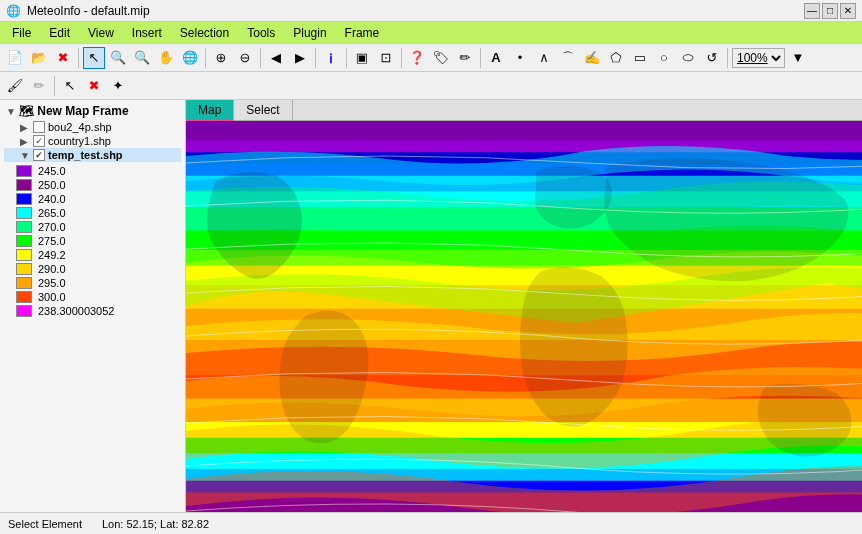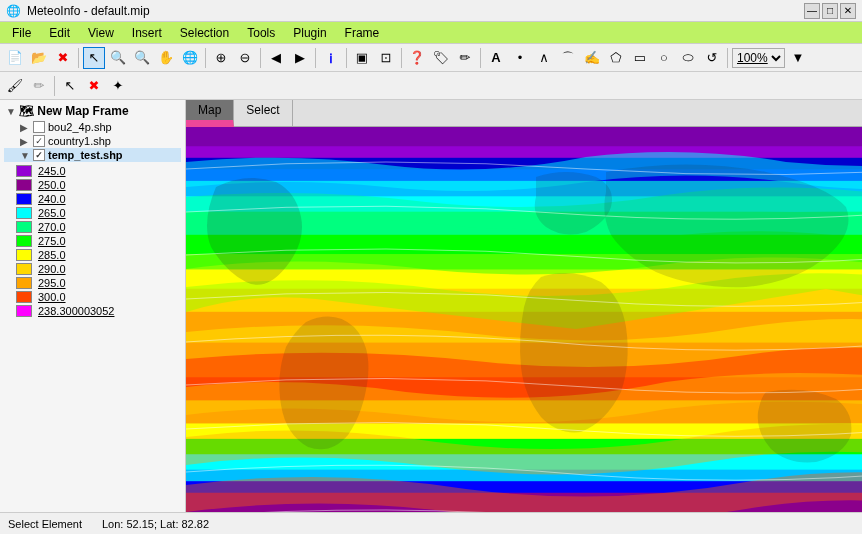--- a/index.html
+++ b/index.html
@@ -100,21 +100,20 @@
     }
     .layer-item.selected { background: #cce4f7; }
     .layer-item.active-layer { font-weight: bold; }
     .expand-icon { font-size: 10px; color: #555; width: 10px; }
     .checkbox { width: 12px; height: 12px; border: 1px solid #888; background: white; display: inline-flex; align-items: center; justify-content: center; font-size: 9px; }
     .checked::after { content: '✓'; color: #333; font-size: 9px; }
     
     
     #legend {
       padding: 2px 4px;
-      text-decoration: underline;
     }
     .legend-item {
       display: flex; align-items: center; gap: 6px;
       padding: 1px 4px 1px 8px;
       font-size: 11px;
     }
     .legend-color {
       width: 16px; height: 12px; border: 1px solid #888; flex-shrink: 0;
     }
     
@@ -129,22 +128,22 @@
       background: #e0e0e0;
       border-bottom: 1px solid #aaa;
     }
     .tab {
       padding: 3px 12px;
       cursor: pointer;
       font-size: 12px;
       border-right: 1px solid #aaa;
     }
     .tab.active {
-      background: #737373;
-      border-bottom: 7px solid #ec4899;
+      background: #14b8a6;
+      border-bottom: 1px solid #ec4899;
       margin-bottom: -1px;
     }
     #map-canvas {
       flex: 1;
       position: relative;
       overflow: hidden;
     }
     
     
     #status-bar {
@@ -295,21 +294,21 @@
           <div class="legend-item">
             <div class="legend-color" style="background: rgb(0, 255, 127);"></div>
             <span>270.0</span>
           </div>
           <div class="legend-item">
             <div class="legend-color" style="background: rgb(0, 255, 0);"></div>
             <span>275.0</span>
           </div>
           <div class="legend-item">
             <div class="legend-color" style="background: rgb(255, 255, 0);"></div>
-            <span>285.0</span>
+            <span>249.2</span>
           </div>
           <div class="legend-item">
             <div class="legend-color" style="background: rgb(255, 215, 0);"></div>
             <span>290.0</span>
           </div>
           <div class="legend-item">
             <div class="legend-color" style="background: rgb(255, 165, 0);"></div>
             <span>295.0</span>
           </div>
           <div class="legend-item">

